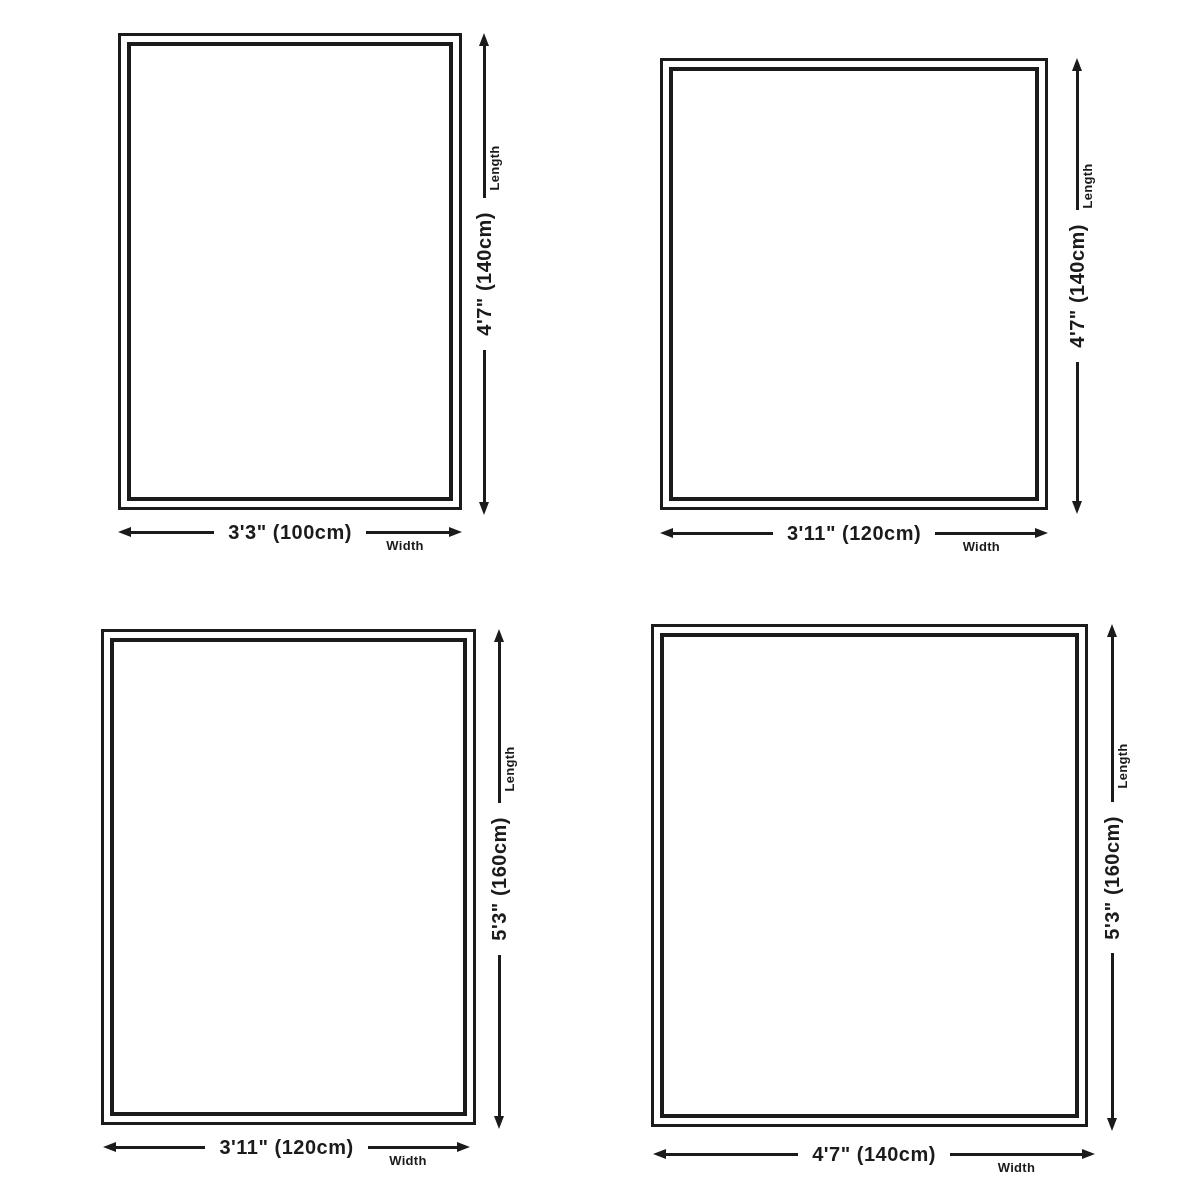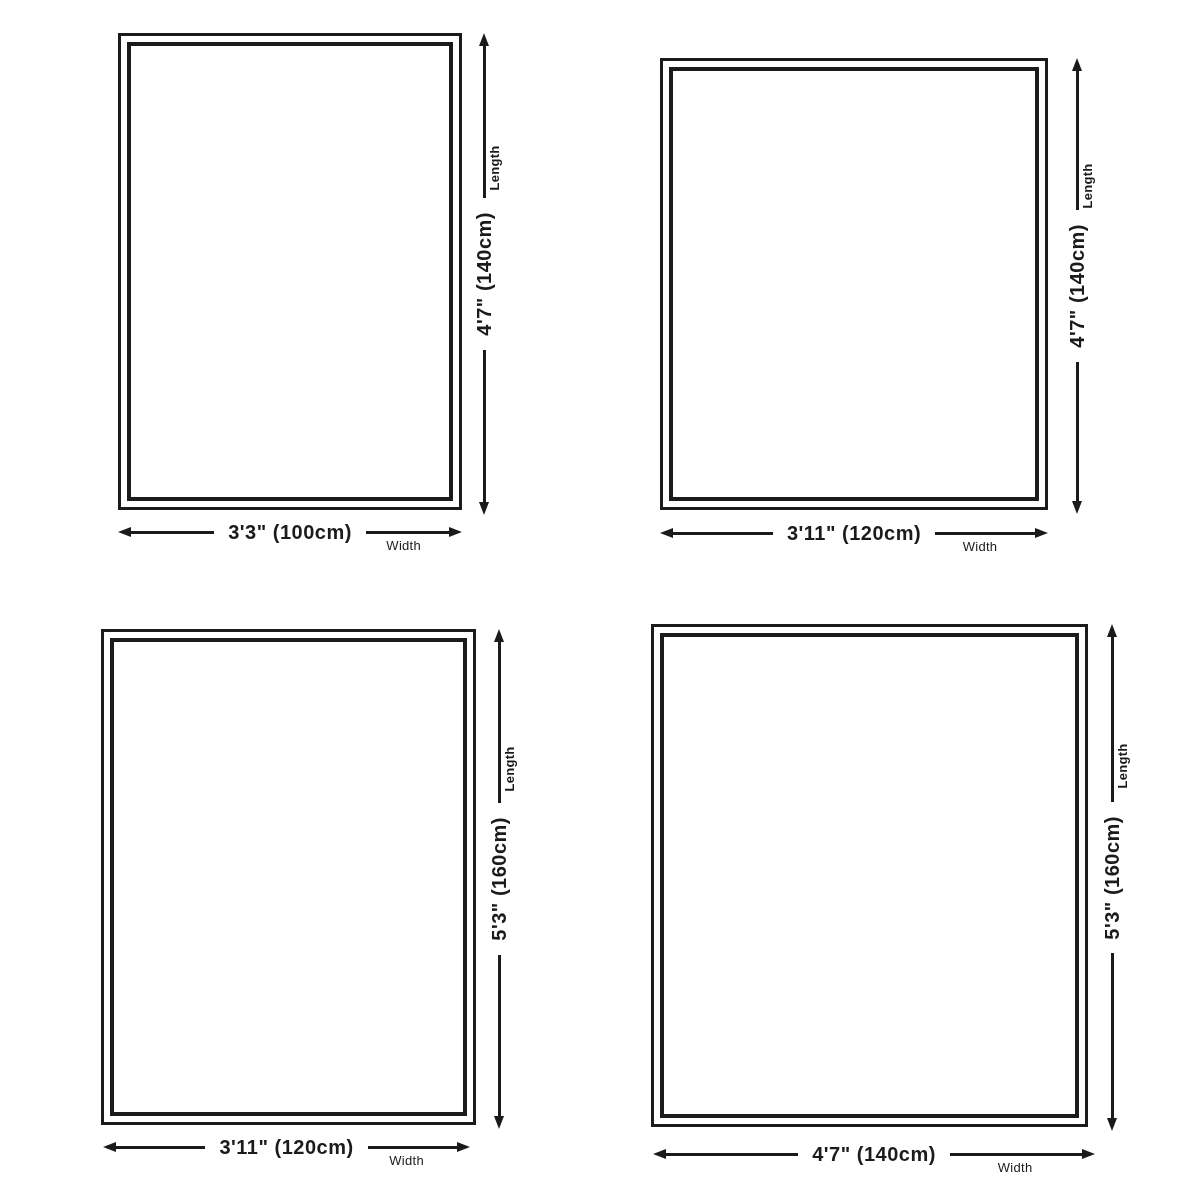--- a/index.html
+++ b/index.html
@@ -43,21 +43,21 @@
     display: flex; flex-direction: row; align-items: center;
   }
   .hseg { flex: 1; display: flex; flex-direction: row; align-items: center; height: 100%; }
   .hline { height: 3px; flex: 1; background: var(--ink); }
   .htext {
     font-size: 20px; font-weight: bold; white-space: nowrap;
     margin: 0 14px; letter-spacing: 0.5px;
   }
   .hlabel {
     position: absolute; top: 16px; left: 78%;
-    font-size: 13px; font-weight: normal; white-space: nowrap; letter-spacing: 0.3px;
+    font-size: 13px; font-weight: bold; white-space: nowrap; letter-spacing: 0.3px;
   }
 
   
   .ah { width: 0; height: 0; flex: none; }
   .ah.up    { border-left: 5px solid transparent; border-right: 5px solid transparent; border-bottom: 13px solid var(--ink); }
   .ah.down  { border-left: 5px solid transparent; border-right: 5px solid transparent; border-top: 13px solid var(--ink); }
   .ah.left  { border-top: 5px solid transparent; border-bottom: 5px solid transparent; border-right: 13px solid var(--ink); }
   .ah.right { border-top: 5px solid transparent; border-bottom: 5px solid transparent; border-left: 13px solid var(--ink); }
 </style>
 </head>

